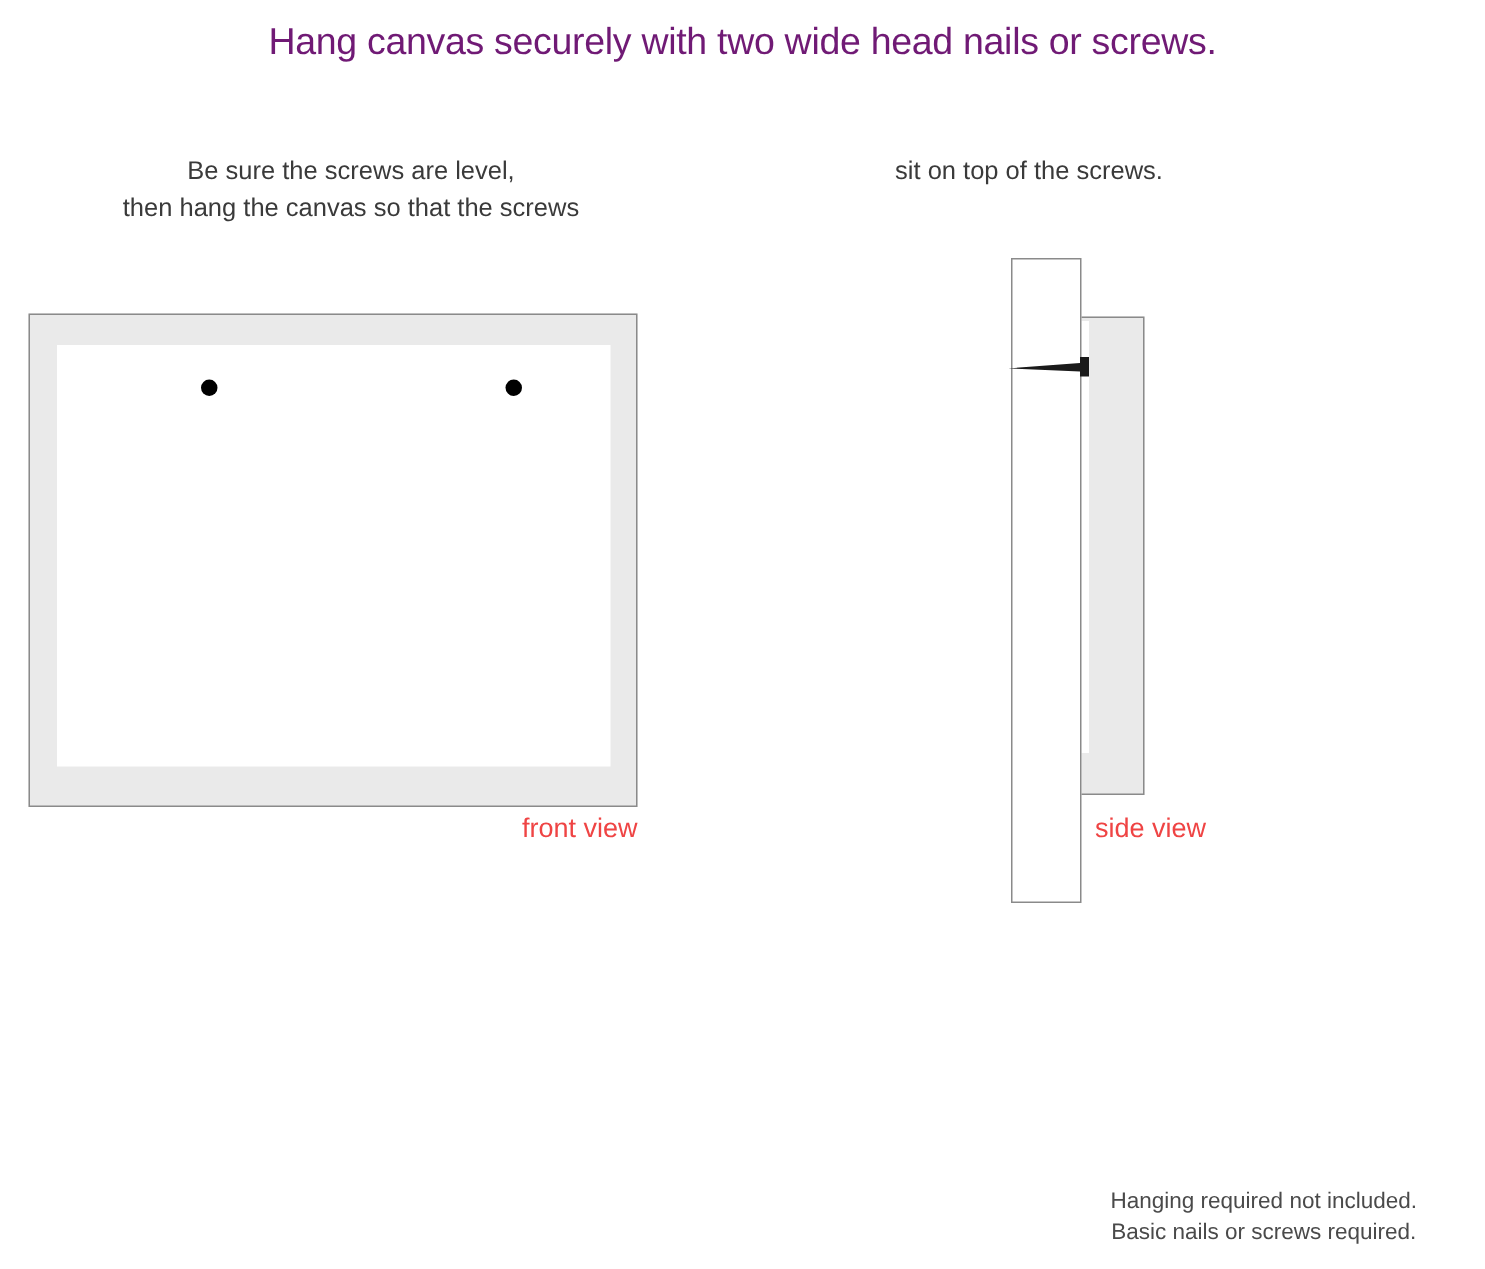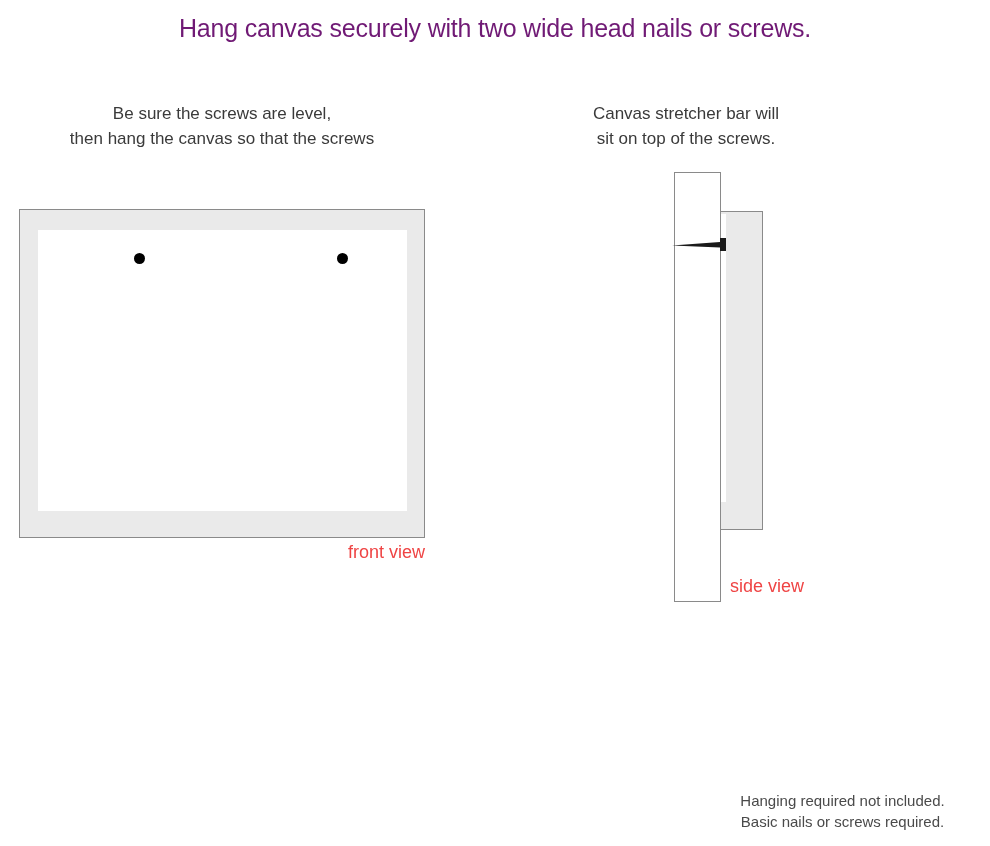--- a/index.html
+++ b/index.html
@@ -32,21 +32,21 @@
 
   
   .caption {
     position: absolute;
     font-size: 17px;
     line-height: 24.5px;
     text-align: center;
     color: #3a3a3a;
   }
   #caption-front {
-    left: 10px;
+    left: 22px;
     top: 102px;
     width: 424px;
   }
   #caption-side {
     left: 540px;
     top: 102px;
     width: 292px;
   }
   .caption-line { display: block; white-space: nowrap; }
 
@@ -60,21 +60,20 @@
   #front-view-label {
     left: 200px;
     top: 542px;
     width: 225px;
     text-align: right;
   }
   #side-view-label {
     left: 730px;
     top: 542px;
     text-align: left;
-    margin-top: 34px;
   }
 
   
   #front-view-diagram {
     position: absolute;
     left: 19px;
     top: 209px;
     width: 406px;
     height: 329px;
   }
@@ -170,21 +169,20 @@
 <body>
 
 <div id="page-title">Hang canvas securely with two wide head nails or screws.</div>
 
 <div id="caption-front" class="caption">
   <span class="caption-line">Be sure the screws are level,</span>
   <span class="caption-line">then hang the canvas so that the screws</span>
 </div>
 
 <div id="caption-side" class="caption">
-  <span class="caption-line">Canvas stretcher bar will</span>
   <span class="caption-line">sit on top of the screws.</span>
 </div>
 
 <div id="front-view-diagram">
   <div id="front-frame-outer"></div>
   <div id="front-canvas-inner">
     <div class="screw-dot" id="screw-dot-left"></div>
     <div class="screw-dot" id="screw-dot-right"></div>
   </div>
 </div>

